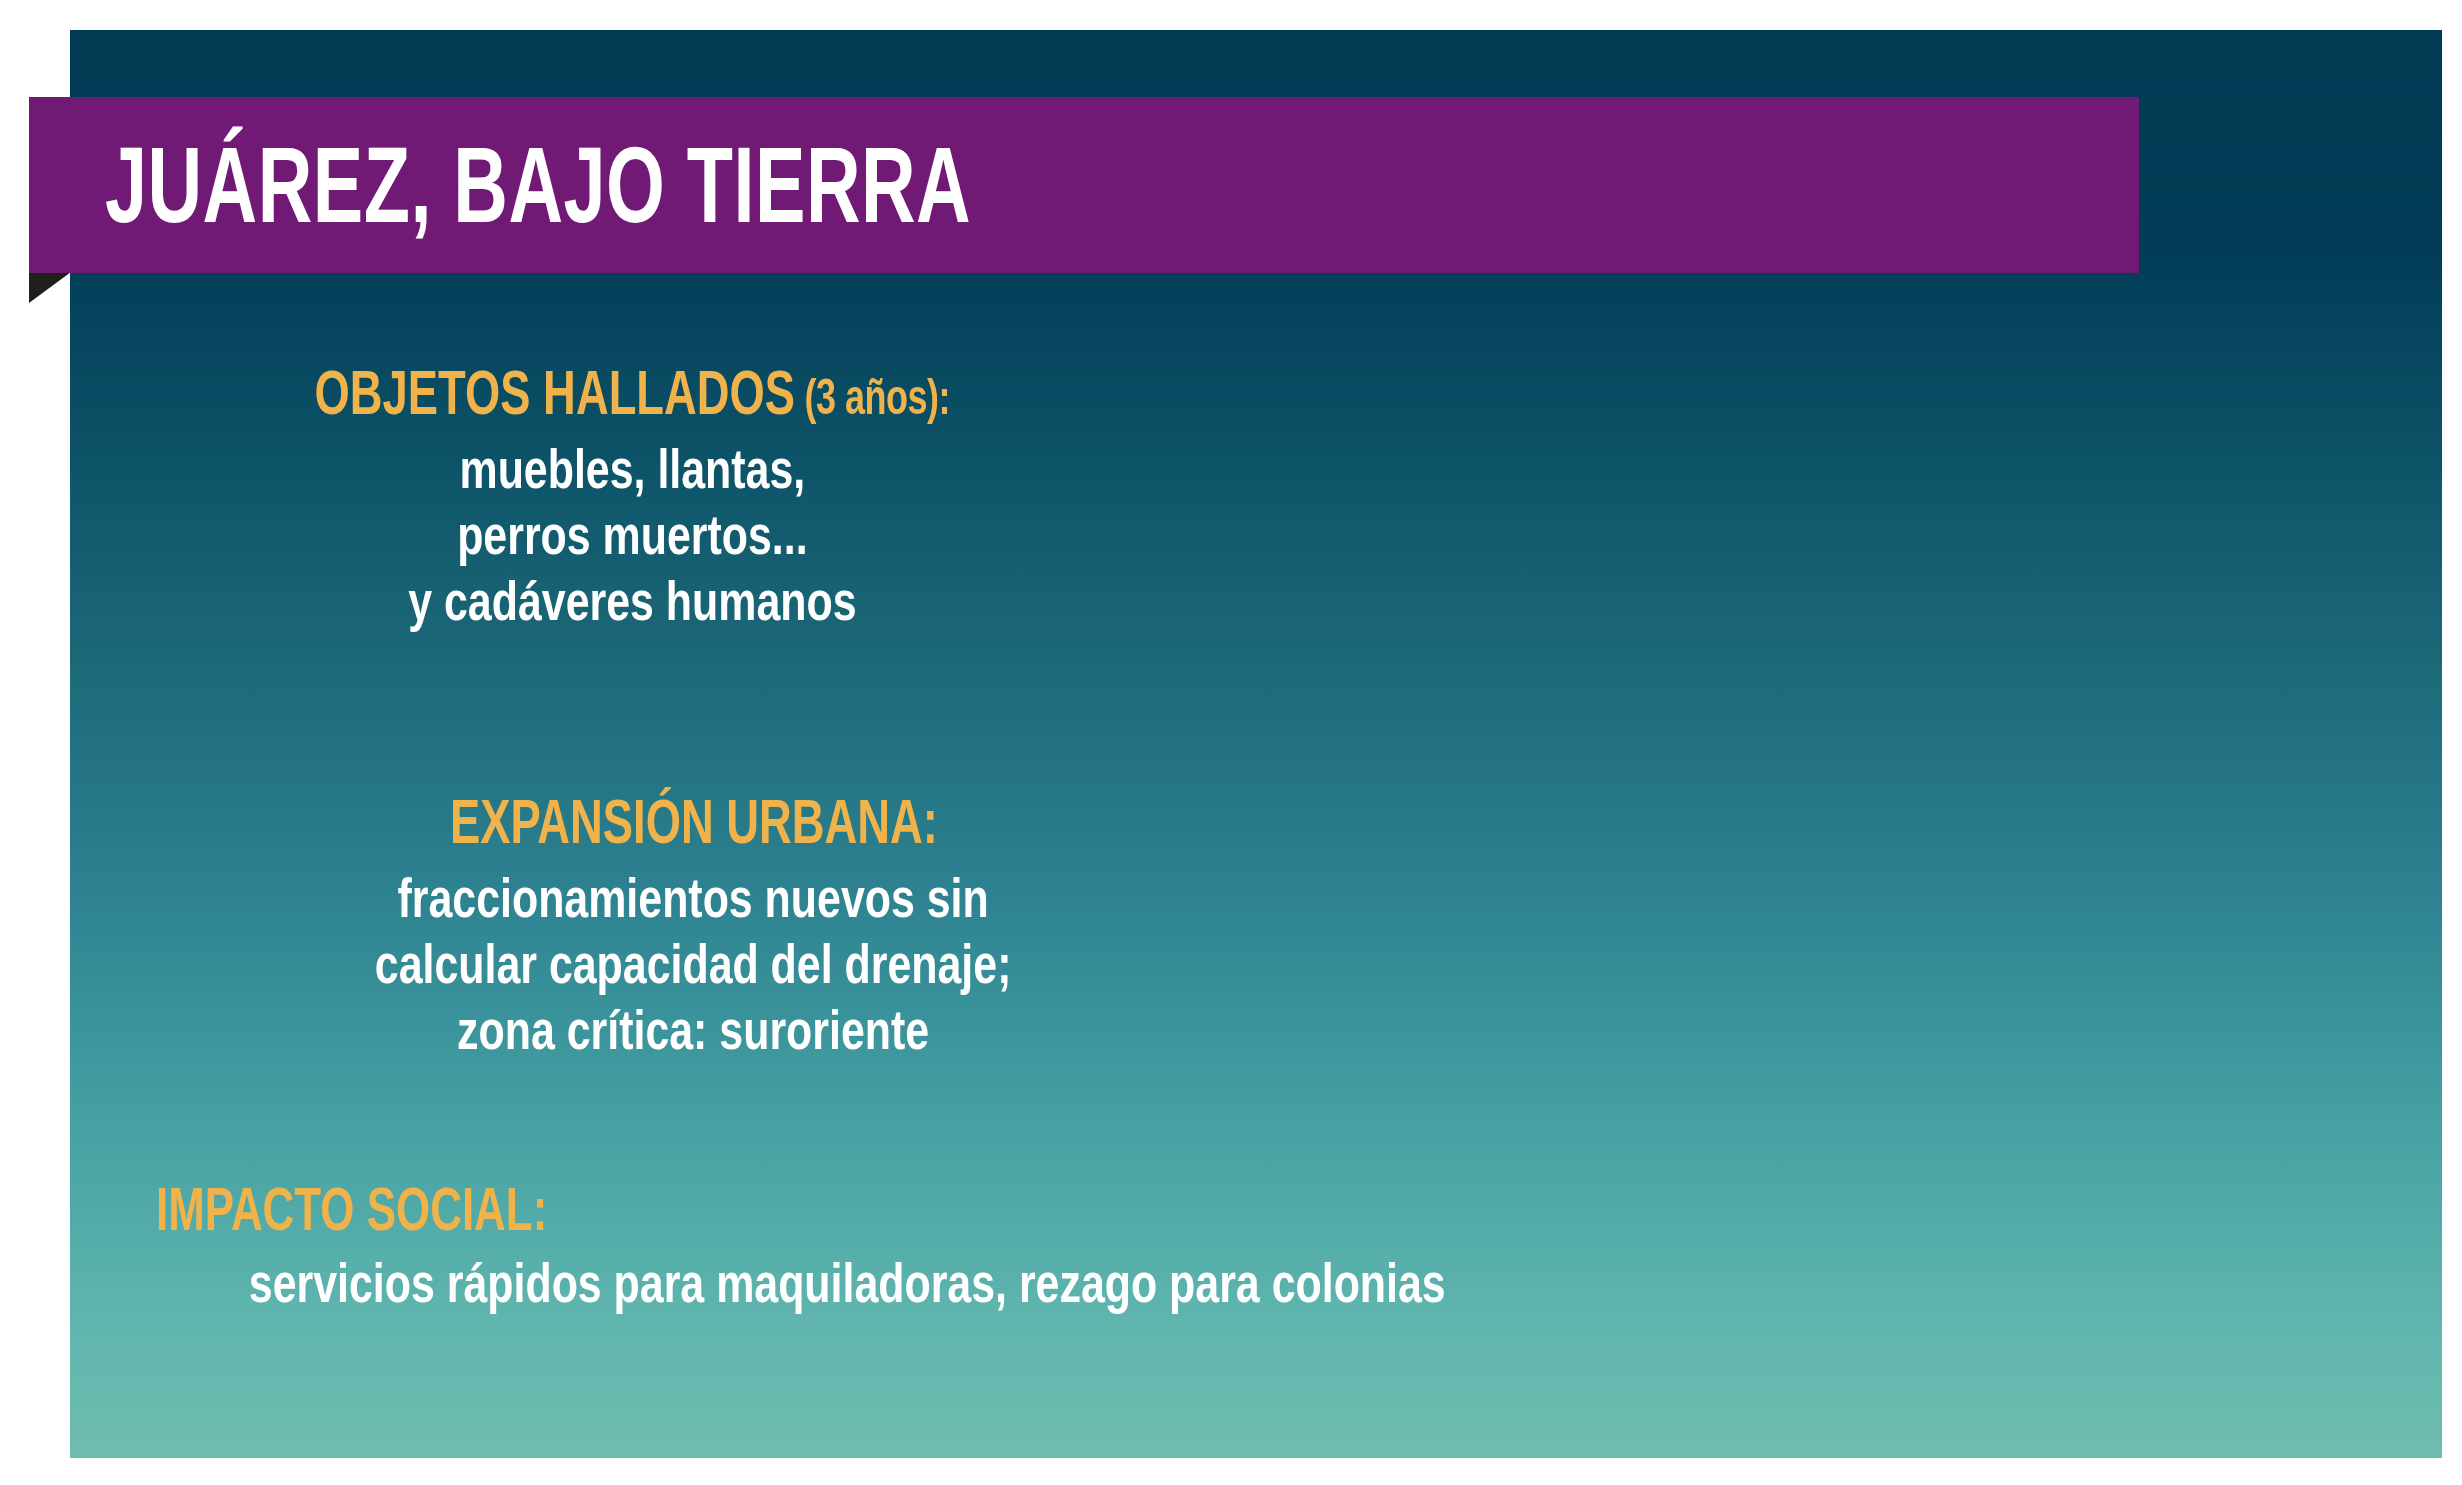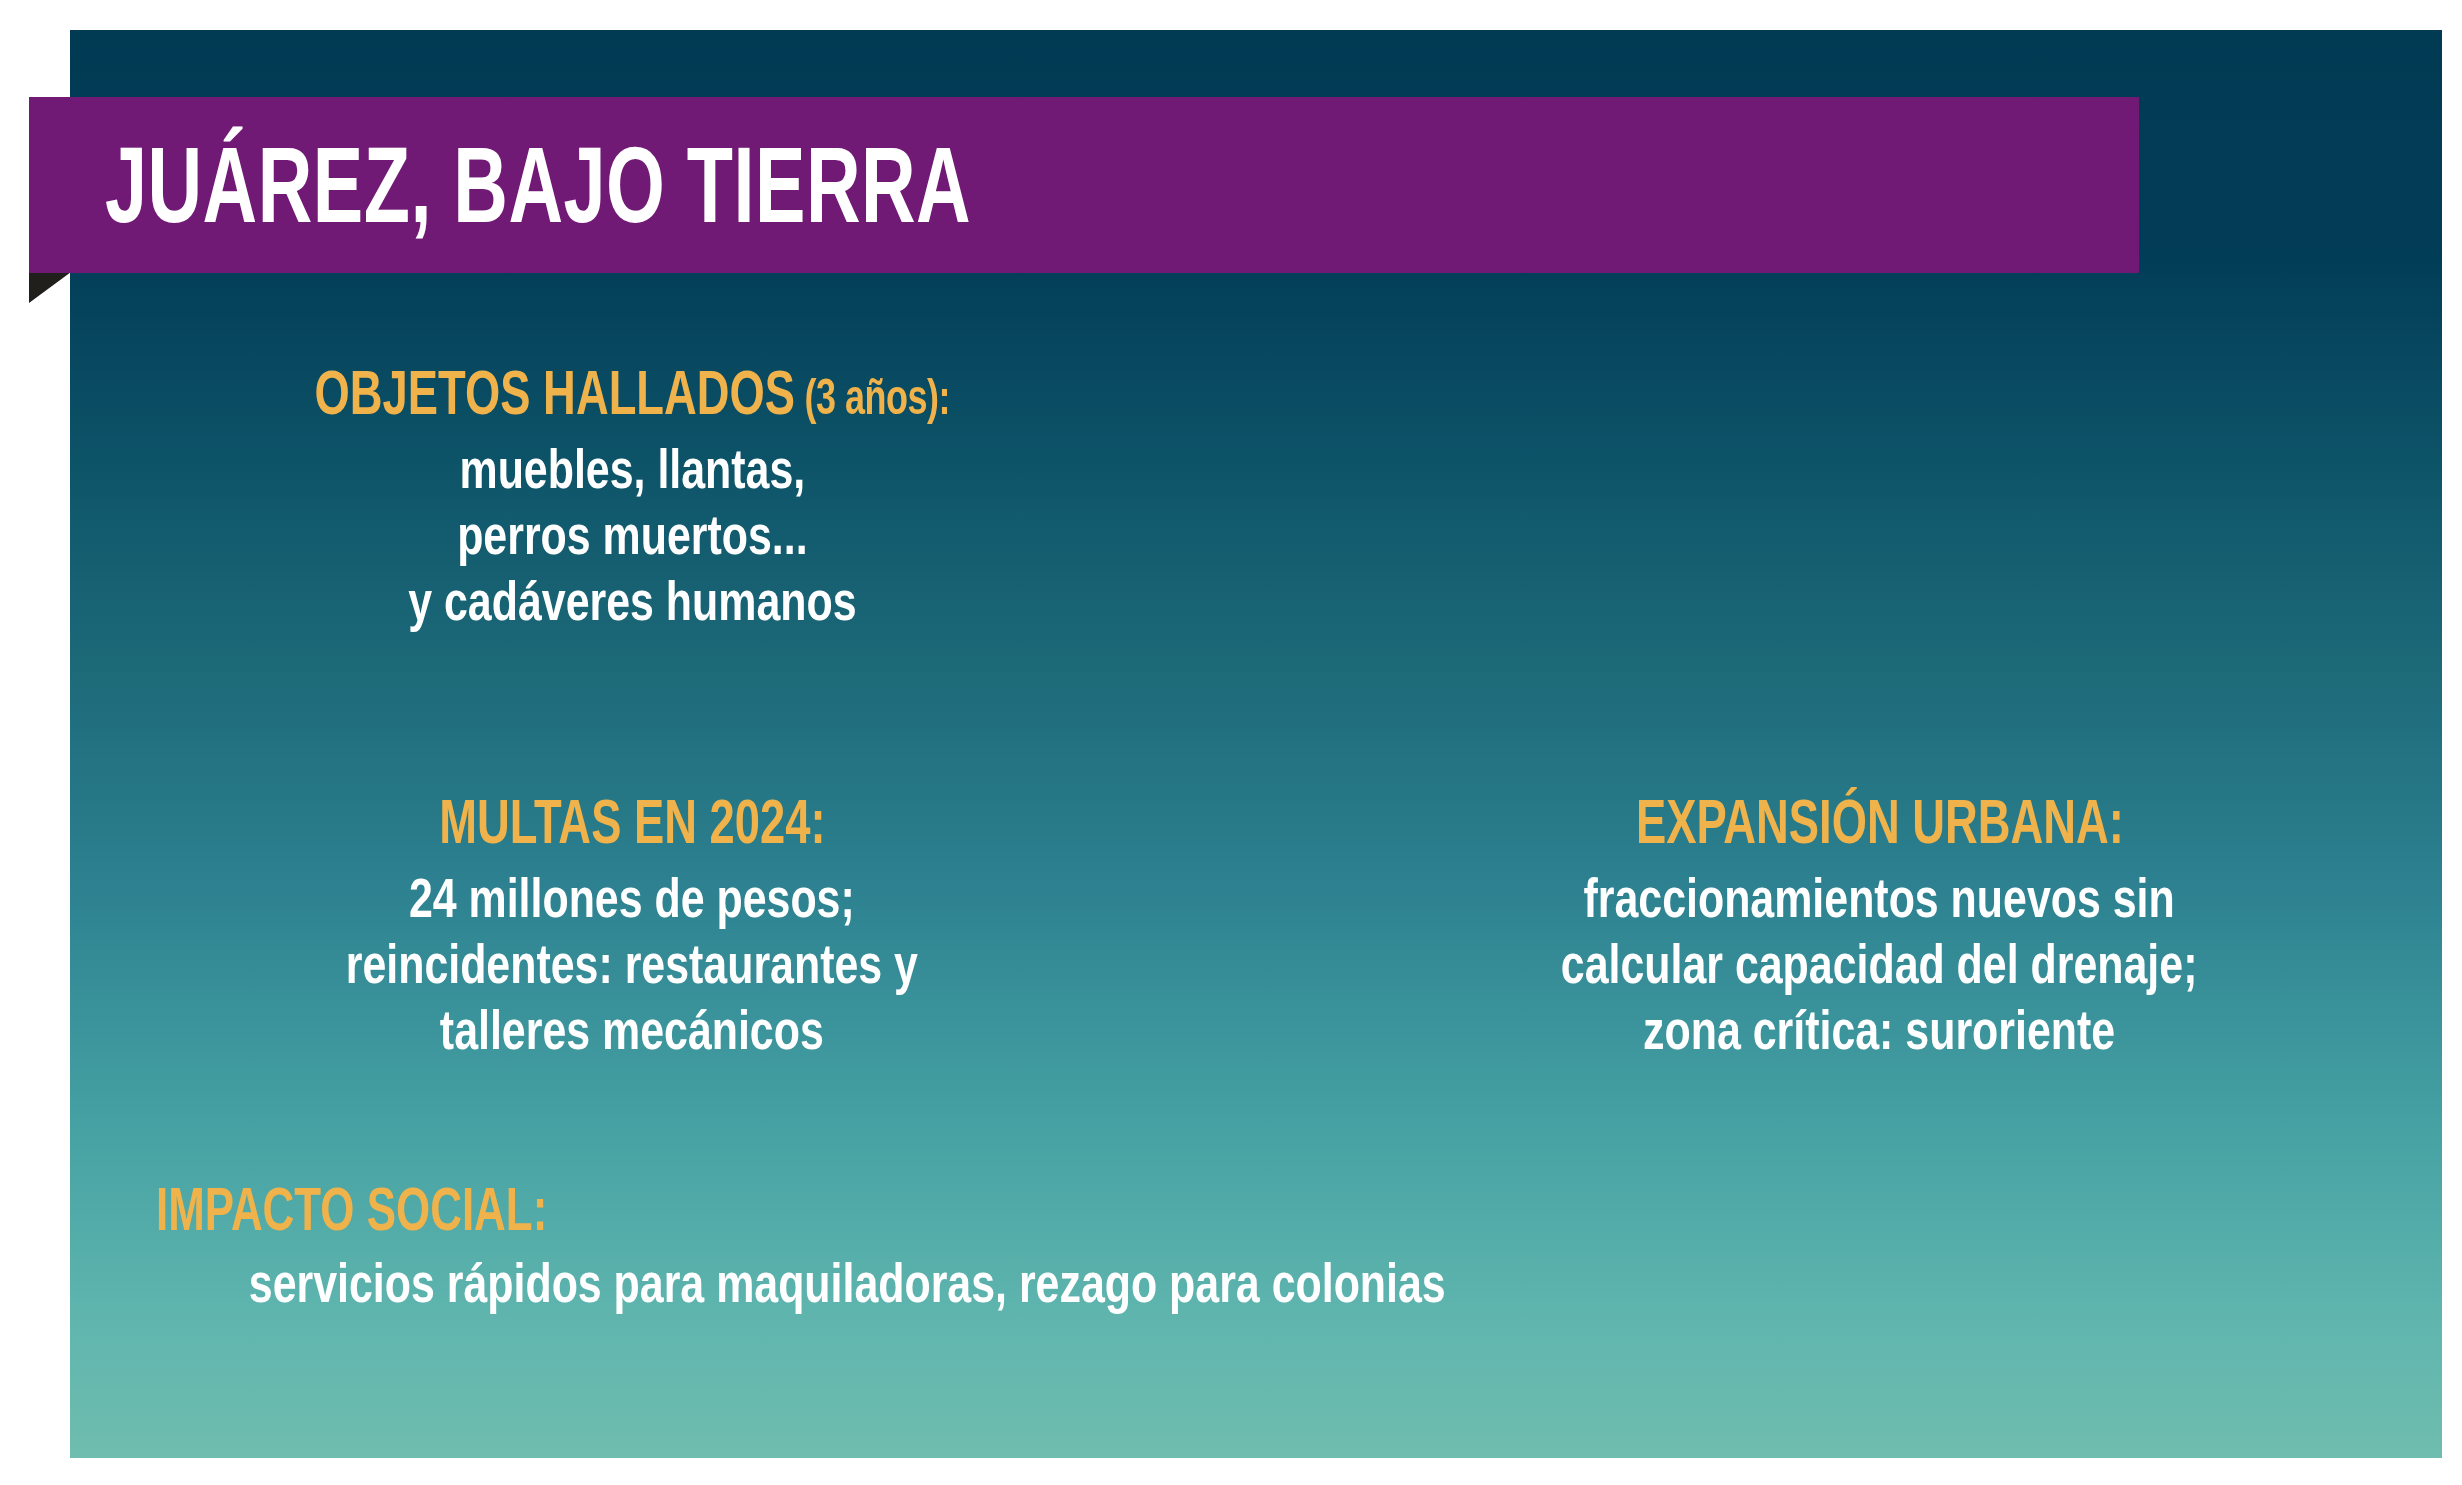--- a/index.html
+++ b/index.html
@@ -170,26 +170,20 @@
         <div class="body-text">muebles, llantas,
 perros muertos...
 y cadáveres humanos</div>
       </div>
 
 
     </div>
 
     <div class="row row-2">
 
-      <div class="col col-left">
-        <div class="heading"><span>MULTAS EN 2024:</span><span class="sub"></span></div>
-        <div class="body-text">24 millones de pesos;
-reincidentes: restaurantes y
-talleres mecánicos</div>
-      </div>
 
       <div class="col col-right">
         <div class="heading"><span>EXPANSIÓN URBANA:</span><span class="sub"></span></div>
         <div class="body-text">fraccionamientos nuevos sin
 calcular capacidad del drenaje;
 zona crítica: suroriente</div>
       </div>
 
     </div>
 

